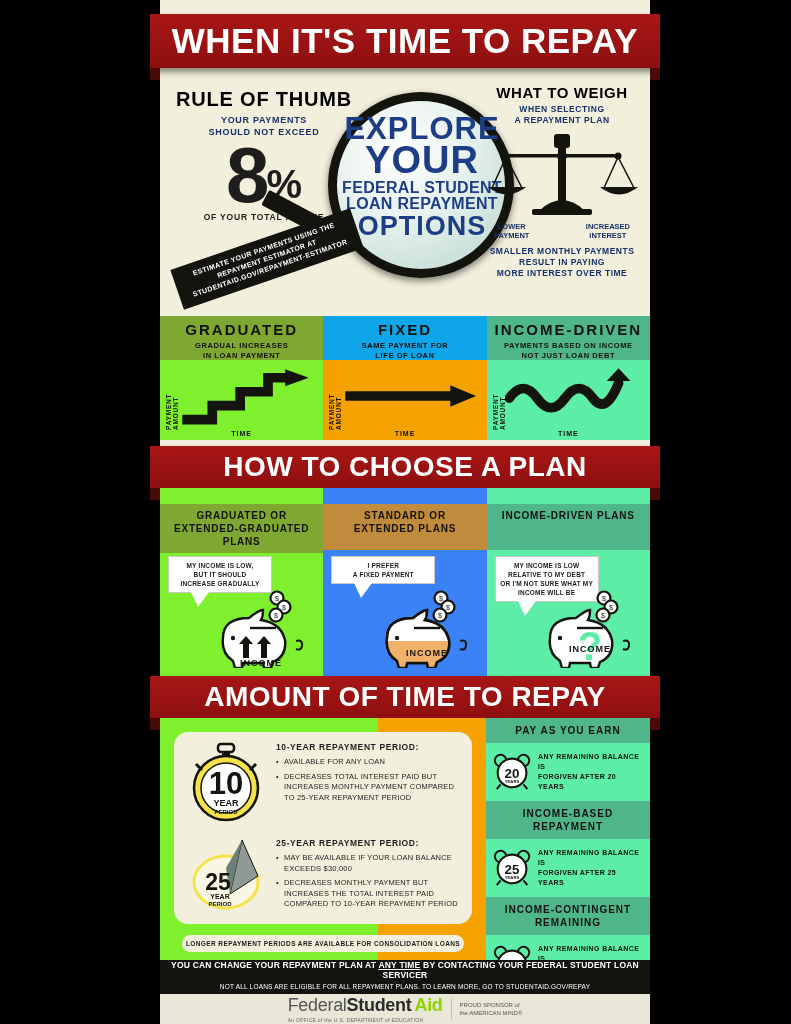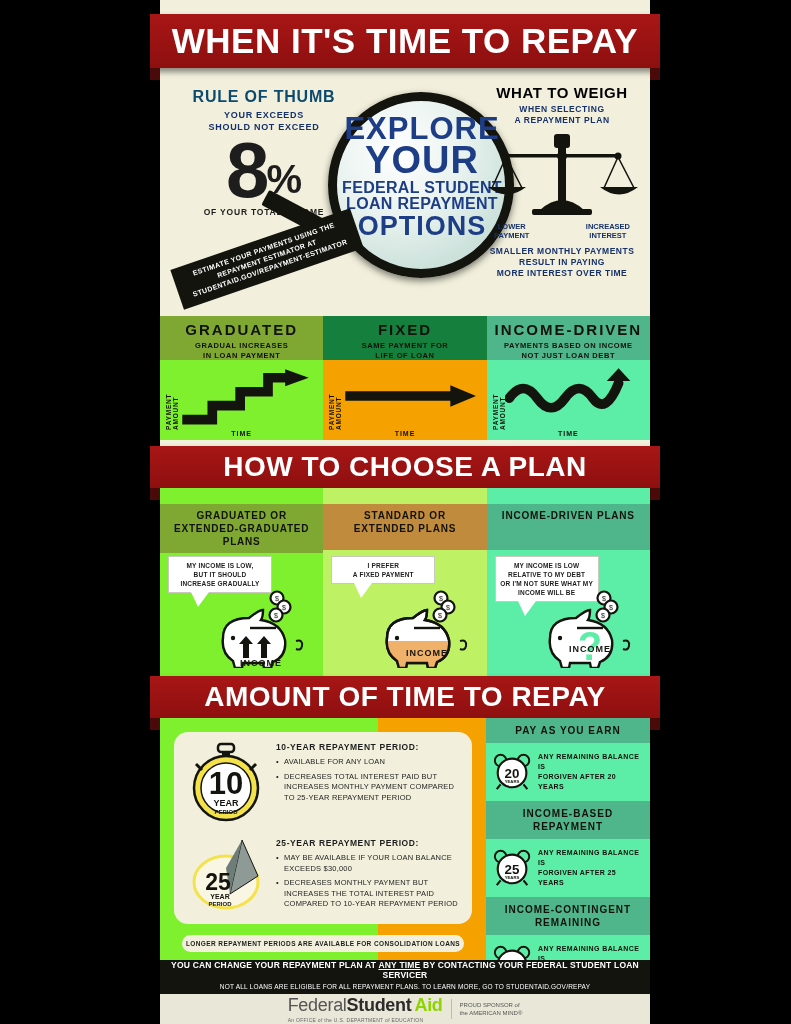--- a/index.html
+++ b/index.html
@@ -38,21 +38,21 @@
   .banner .ribbon-r { right: 0; }
 
   #banner-top { top: 14px; height: 54px; line-height: 54px; font-size: 35px; }
   #banner-choose { top: 446px; height: 42px; line-height: 42px; font-size: 28px; }
   #banner-amount { top: 676px; height: 42px; line-height: 42px; font-size: 28px; }
 
   
   .hero { position: absolute; left:0; top: 72px; width: 490px; height: 248px; }
 
   #rule-block { position:absolute; left: 14px; top: 16px; width: 180px; text-align:center; }
-  #rule-title { font-size: 16px; letter-spacing: .8px; color:#0c4a6e; font-weight:bold; }
+  #rule-title { font-size: 20px; letter-spacing: .8px; color:#000000; font-weight:bold; }
   #rule-sub { font-size: 9px; line-height: 12px; letter-spacing:.7px; color:#16306b; font-weight:bold; margin-top:3px;}
   #big-pct { margin-top: 4px; display:flex; justify-content:center; align-items:flex-end; color:#1d1d1d;}
   #pct-num { font-size: 78px; font-weight: bold; line-height: .85; letter-spacing:-3px;}
   #pct-sym { font-size: 40px; font-weight: bold; line-height: 1; margin-bottom: 4px;}
   #rule-foot { font-size: 8.5px; letter-spacing:.8px; color:#1d1d1d; font-weight:bold; margin-top: 4px;}
 
   #weigh-block { position:absolute; right: 8px; top: 12px; width: 160px; text-align:center; }
   #weigh-title { font-size: 15px; letter-spacing:.6px; color:#000000; font-weight:bold;}
   #weigh-sub { font-size: 8.5px; line-height:11px; letter-spacing:.6px; color:#16306b; font-weight:bold; margin-top:3px;}
   .scale-wrap { margin-top: 6px; height: 92px; position:relative;}
@@ -98,27 +98,27 @@
     position:absolute; left: 5px; top: 8px; height: 62px;
     writing-mode: vertical-rl; transform: rotate(180deg);
     font-size: 6.5px; font-weight:bold; letter-spacing:.8px; color:#12120c;
     display:flex; align-items:center;
   }
   .xlab { position:absolute; bottom: 3px; left: 0; width:100%; text-align:center;
           font-size: 7px; font-weight:bold; letter-spacing:1px; color:#12120c;}
   .graph { position:absolute; left: 18px; top: 6px; right: 6px; bottom: 16px;}
 
   .c-grad-head { background:#7fa833; } .c-grad-body { background:#7ef02e; }
-  .c-fix-head  { background:#15803d; } .c-fix-body  { background:#f5a200; }
+  .c-fix-head  { background:#0ea5e9; } .c-fix-body  { background:#f5a200; }
   .c-inc-head  { background:#4fb58a; } .c-inc-body  { background:#5ceda6; }
 
   
   #choose { position:absolute; left:0; top: 488px; width:490px; height: 188px; display:flex; }
   .ch-col { flex:1; position:relative; }
-  .ch-col.g { background:#7ef02e; } .ch-col.o { background:#bef264; } .ch-col.i { background:#5ceda6; }
+  .ch-col.g { background:#7ef02e; } .ch-col.o { background:#3b82f6; } .ch-col.i { background:#5ceda6; }
   .ch-head { margin-top: 16px; min-height: 46px; padding: 5px 4px; text-align:center;
              font-size: 10px; font-weight:bold; line-height: 13px; letter-spacing:.8px; color:#12120c; }
   .ch-col.g .ch-head { background:#7fa833; }
   .ch-col.o .ch-head { background:#c08b3d; }
   .ch-col.i .ch-head { background:#4fb58a; }
   .bubble {
     position:absolute; left: 8px; top: 68px; width: 104px; background:#fff;
     border:1px solid #c9c9c0; padding: 4px 4px; text-align:center;
     font-size: 6.5px; line-height: 9px; font-weight:bold; color:#1d1d1d; letter-spacing:.2px;
   }
@@ -191,21 +191,21 @@
     <span>WHEN IT'S TIME TO REPAY</span>
     <span class="ribbon-l"></span>
     <span class="ribbon-r"></span>
   </div>
 
   <div class="hero">
 
     <div id="rule-block">
       <div id="rule-title">RULE OF THUMB</div>
       <div id="rule-sub">
-        <div>YOUR EXCEEDS</div>
+        <div>YOUR PAYMENTS</div>
         <div>SHOULD NOT EXCEED</div>
       </div>
       <div id="big-pct">
         <span id="pct-num">8</span>
         <span id="pct-sym">%</span>
       </div>
       <div id="rule-foot">OF YOUR TOTAL INCOME</div>
     </div>
 
     <div id="magnifier">

